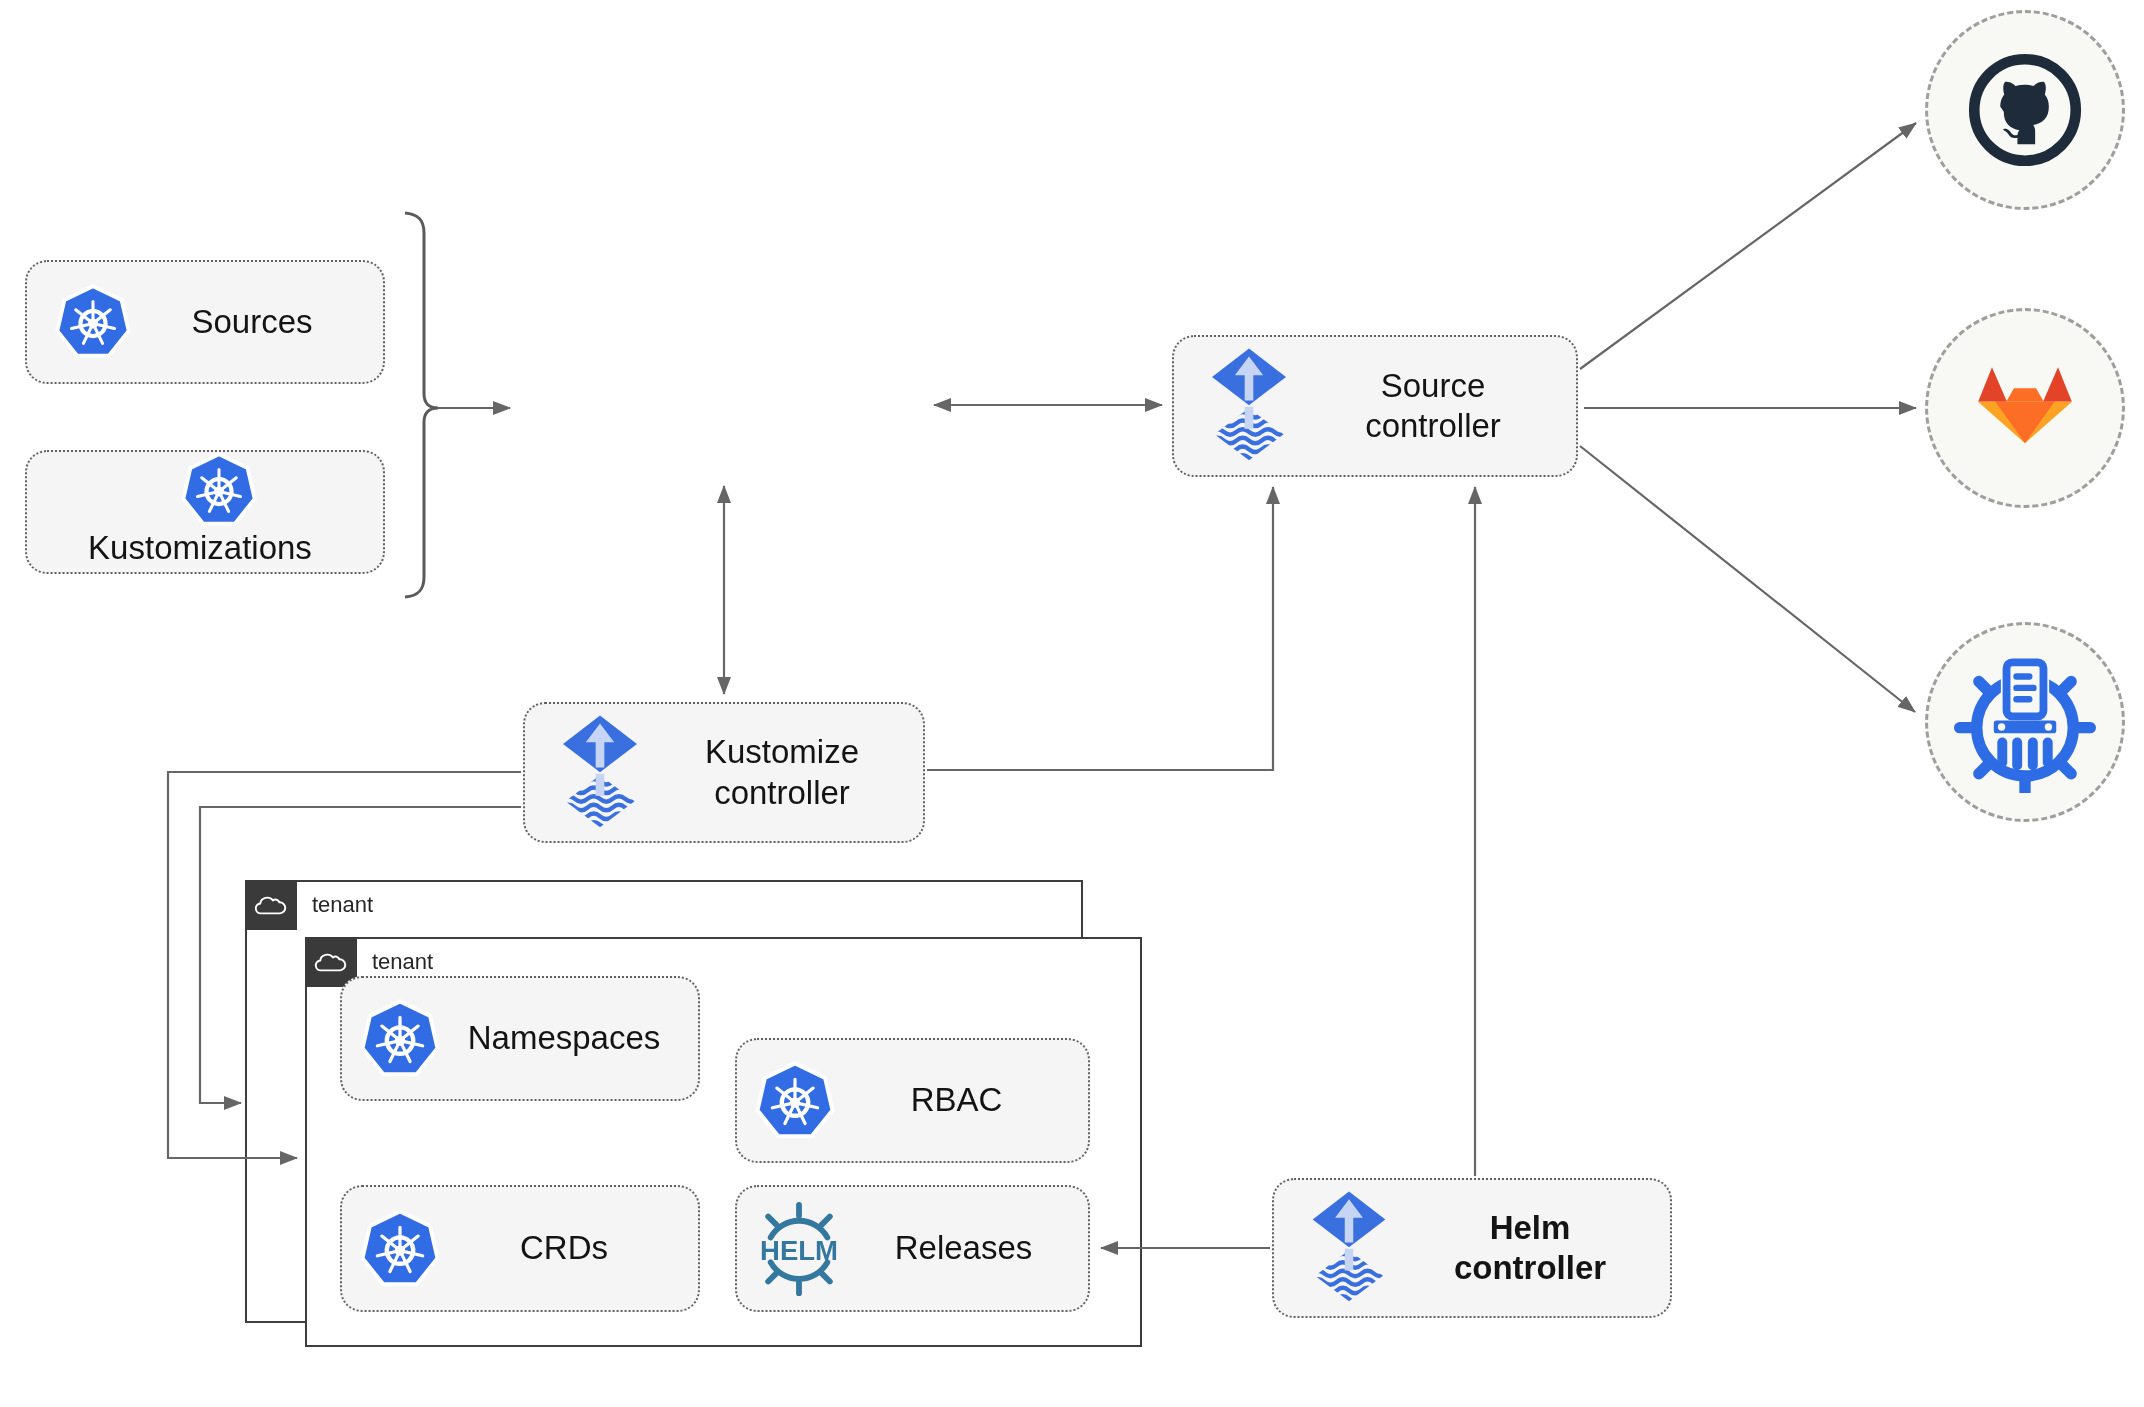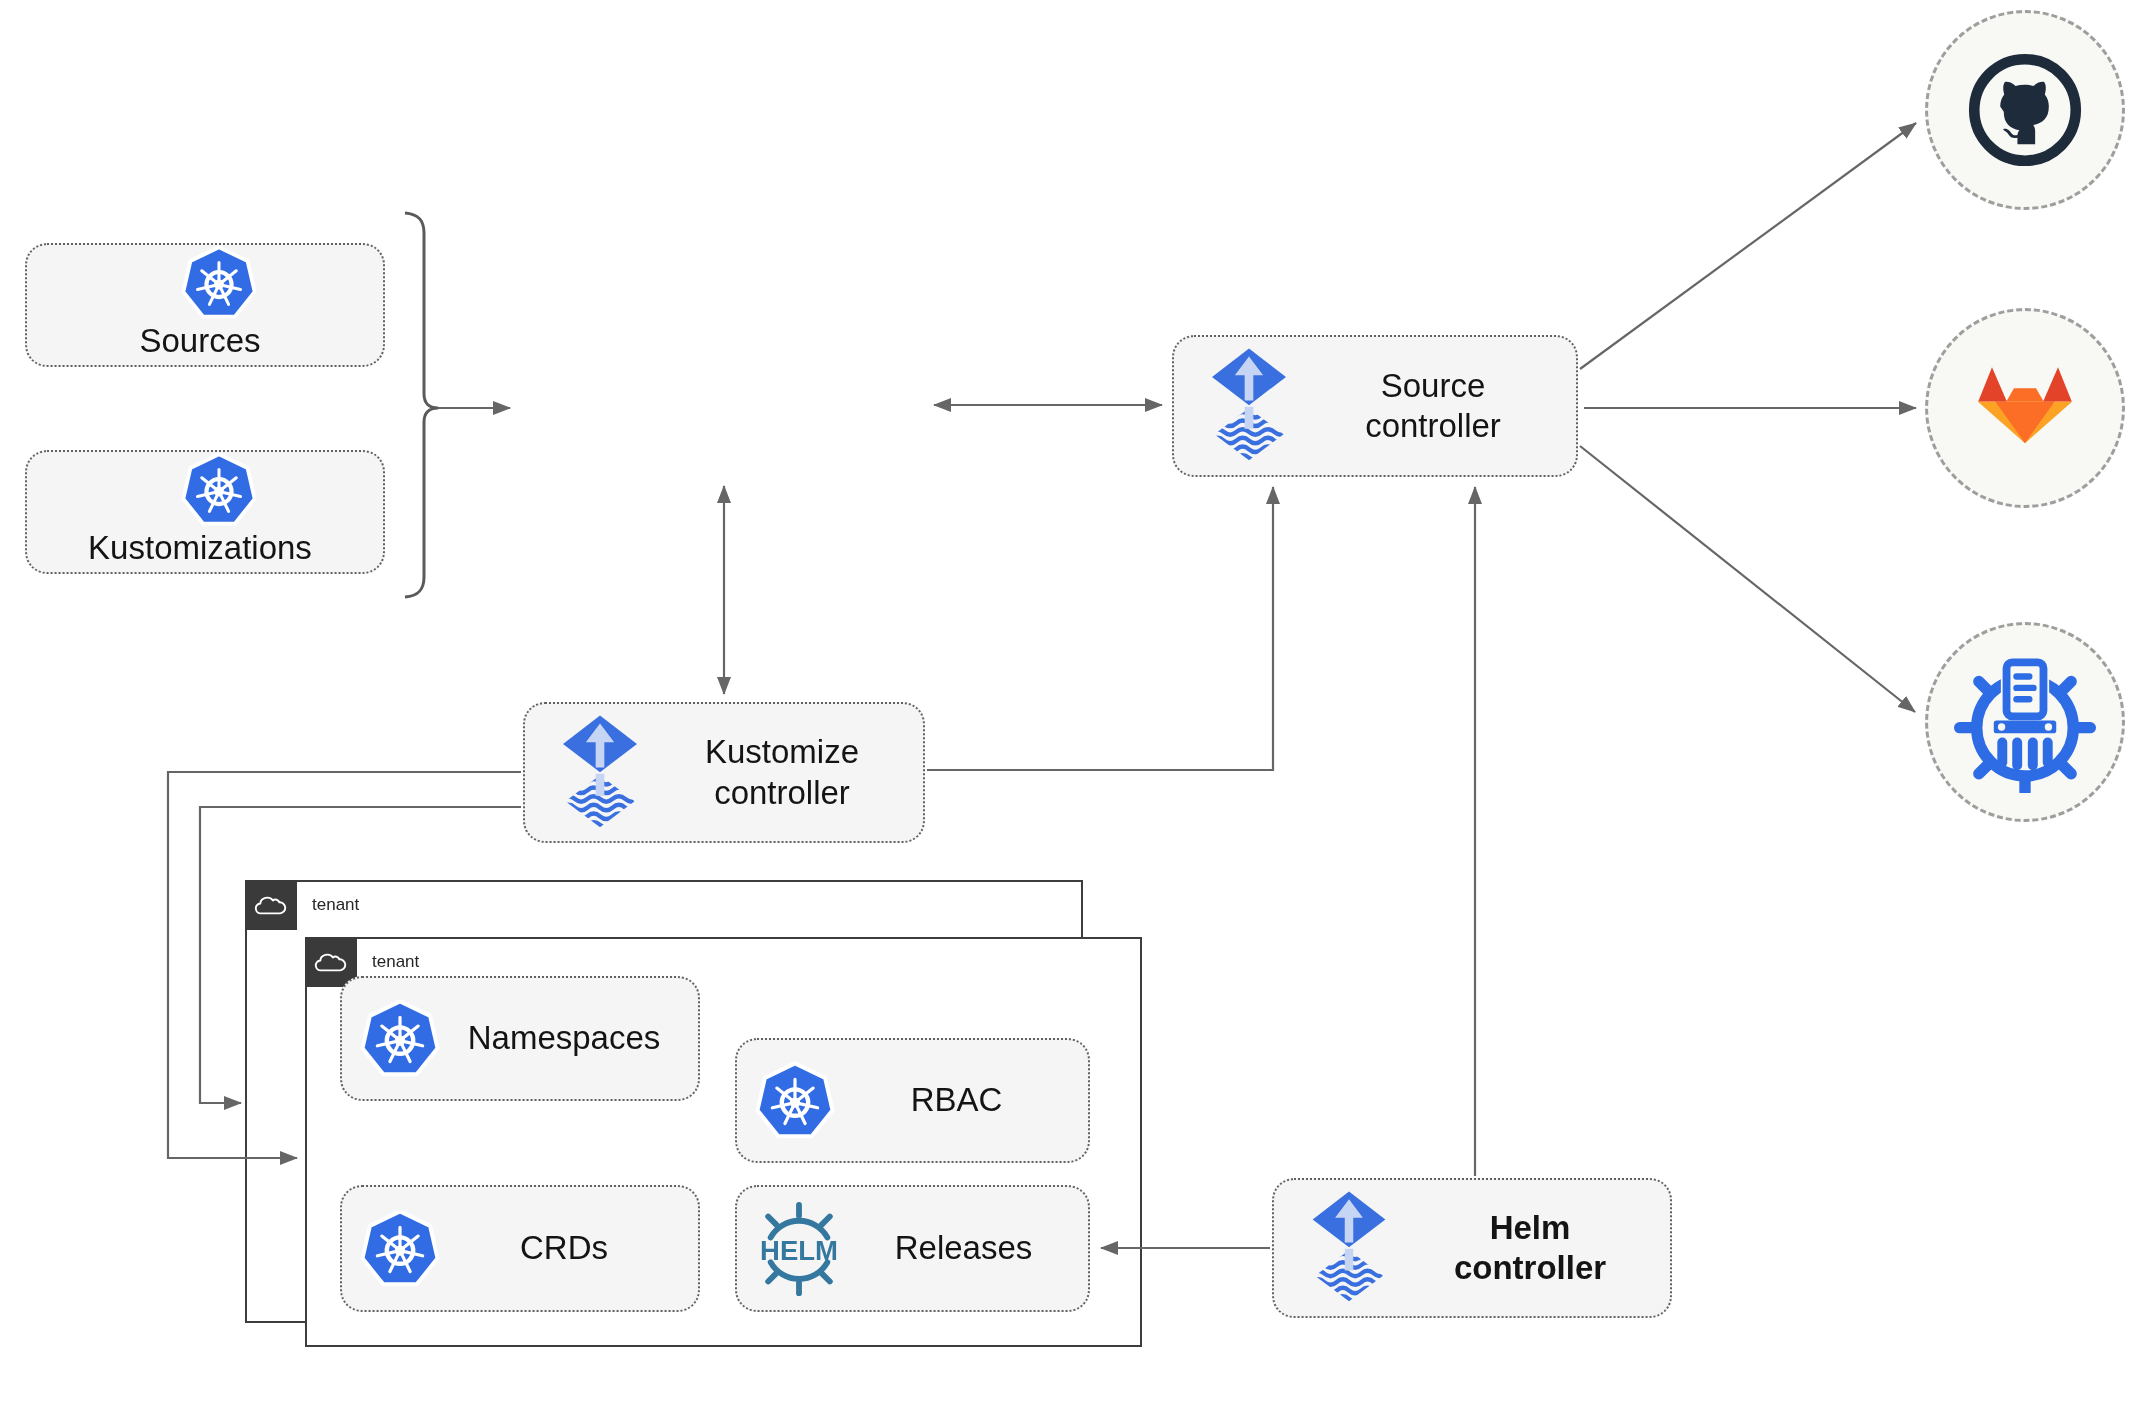--- a/index.html
+++ b/index.html
@@ -25,30 +25,30 @@
     justify-content:center;box-sizing:border-box;
   }
   .tenant{
     position:absolute;background:#ffffff;border:2px solid #3d3d3d;box-sizing:border-box;
   }
   .tenant-tab{
     position:absolute;width:52px;height:50px;background:#3a3a3a;
     display:flex;align-items:center;justify-content:center;box-sizing:border-box;
   }
   .tenant-label{
-    position:absolute;height:50px;line-height:50px;font-size:17px;color:#262626;
+    position:absolute;height:50px;line-height:50px;font-size:22px;color:#262626;
   }
   #edges{position:absolute;left:0;top:0;z-index:10;pointer-events:none;}
 </style>
 </head>
 <body>
 
 <div id="canvas">
 
-  <div class="node" style="left:25px;top:243px;width:360px;height:124px;flex-direction:column;">
+  <div class="node" style="left:25px;top:260px;width:360px;height:124px;">
     <span class="icon" style="width:76px;height:76px;margin-left:28px;">
         <svg viewBox="0 0 100 100">
     <polygon points="50,3 87.6,21.1 96.9,61.7 70.9,94.2 29.1,94.2 3.1,61.7 12.4,21.1" fill="#326ce5" stroke="#ffffff" stroke-width="5" stroke-linejoin="round"></polygon>
     <g stroke="#ffffff" stroke-width="4" stroke-linecap="round">
       <line x1="50" y1="52" x2="50" y2="23"></line>
       <line x1="50" y1="52" x2="72.7" y2="33.9"></line>
       <line x1="50" y1="52" x2="78.3" y2="58.5"></line>
       <line x1="50" y1="52" x2="62.6" y2="78.1"></line>
       <line x1="50" y1="52" x2="37.4" y2="78.1"></line>
       <line x1="50" y1="52" x2="21.7" y2="58.5"></line>

